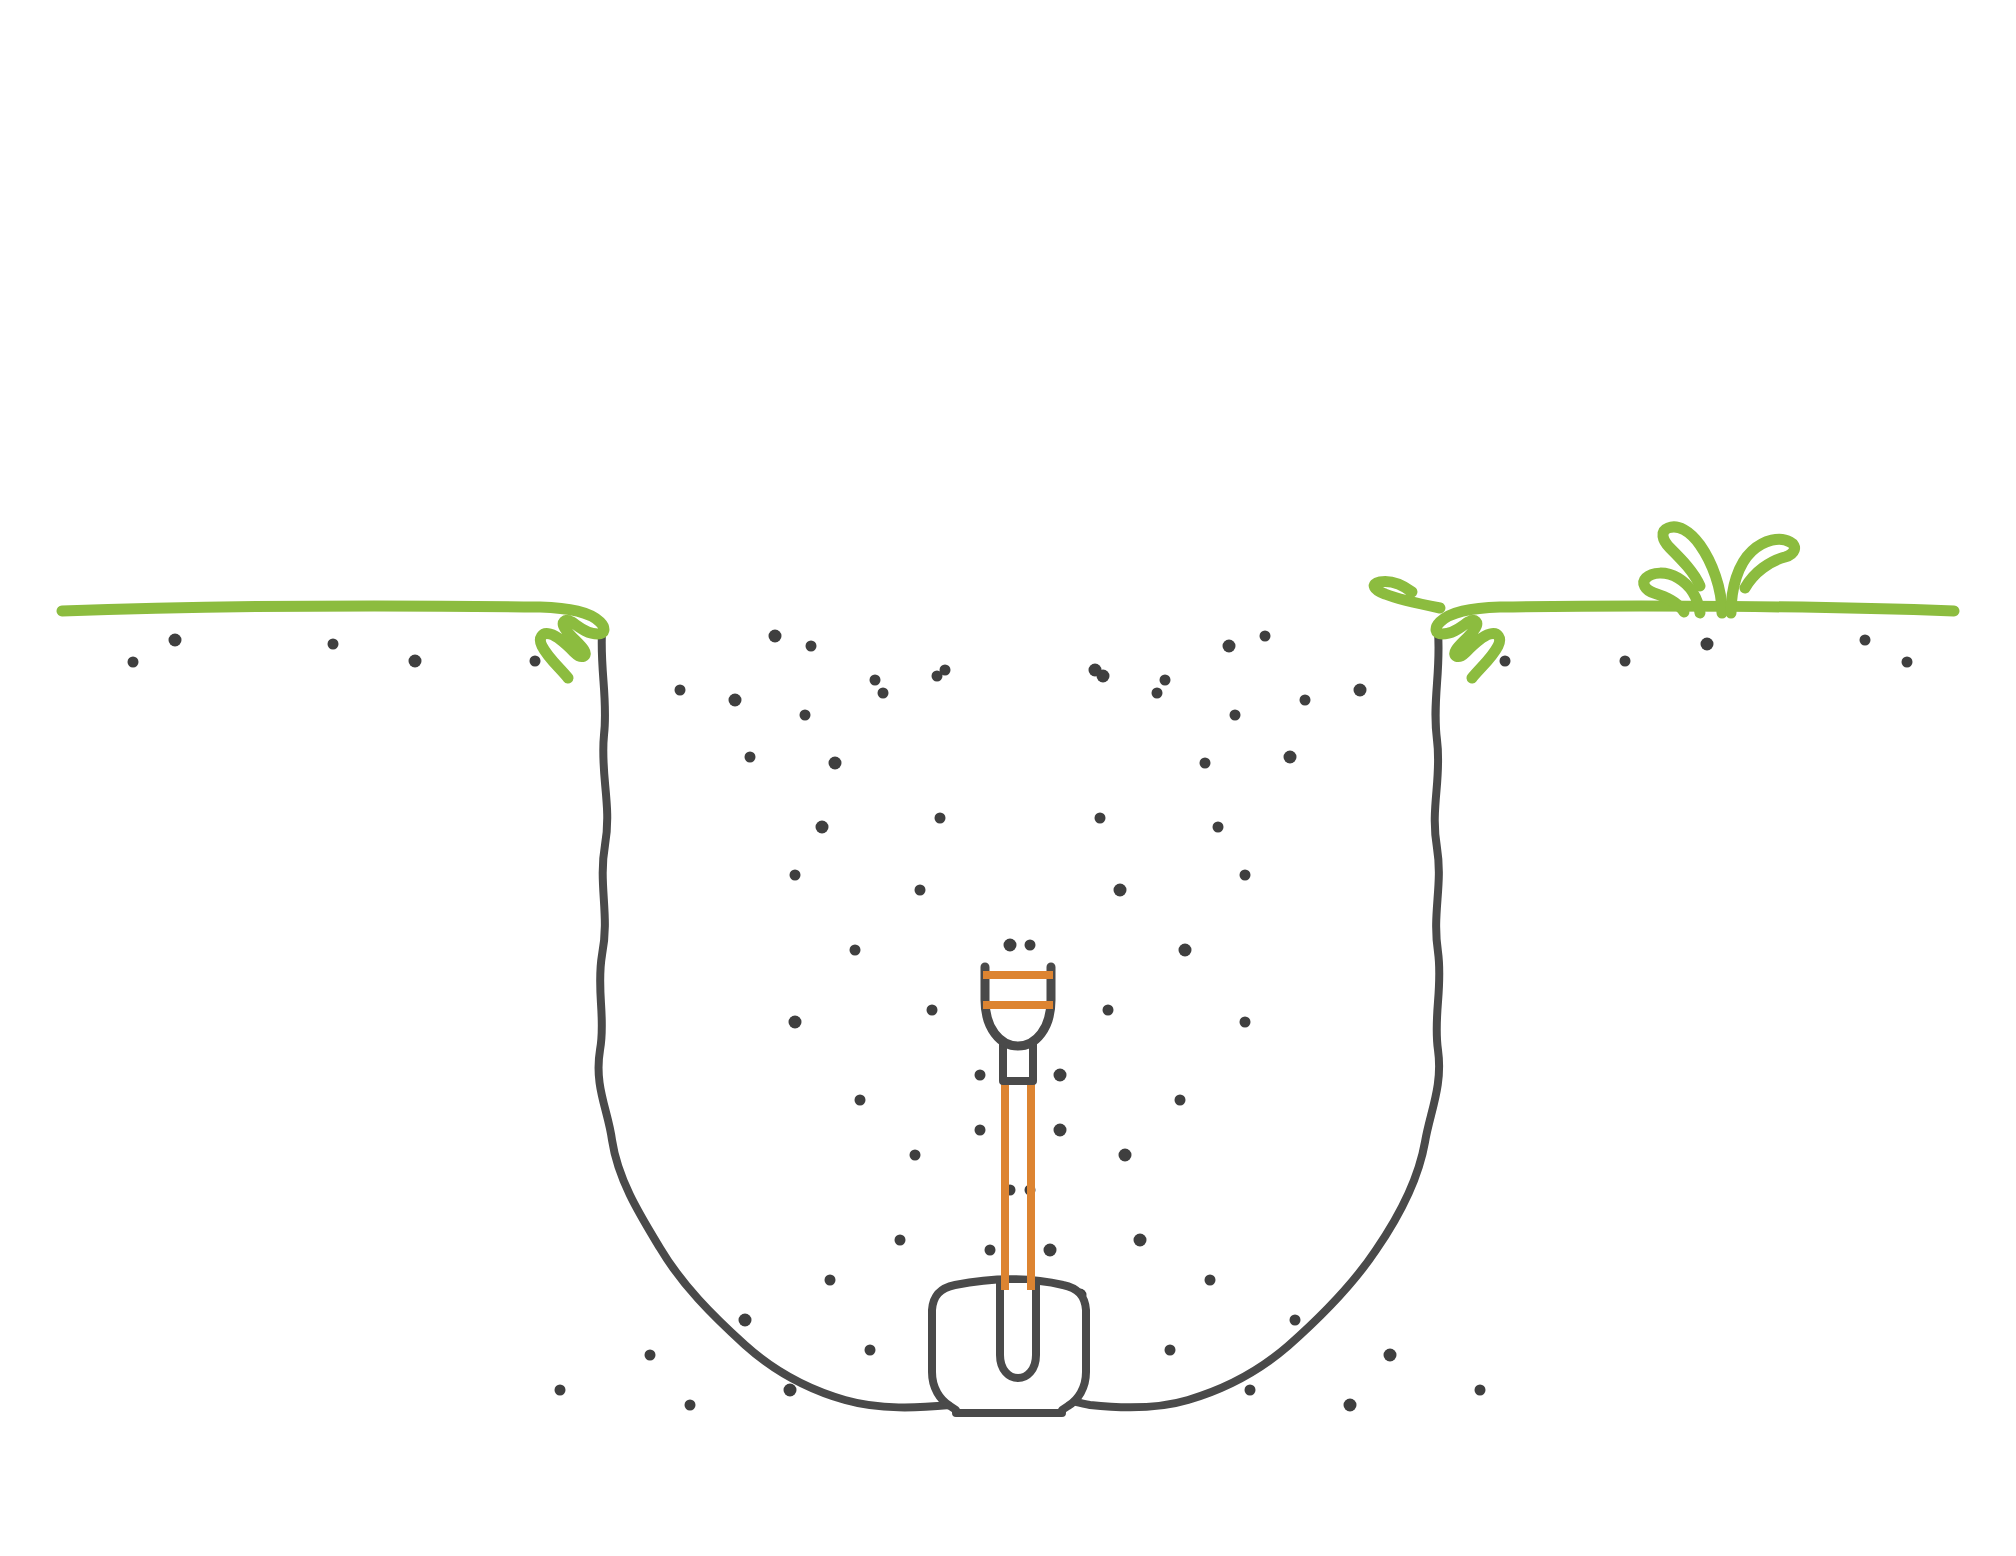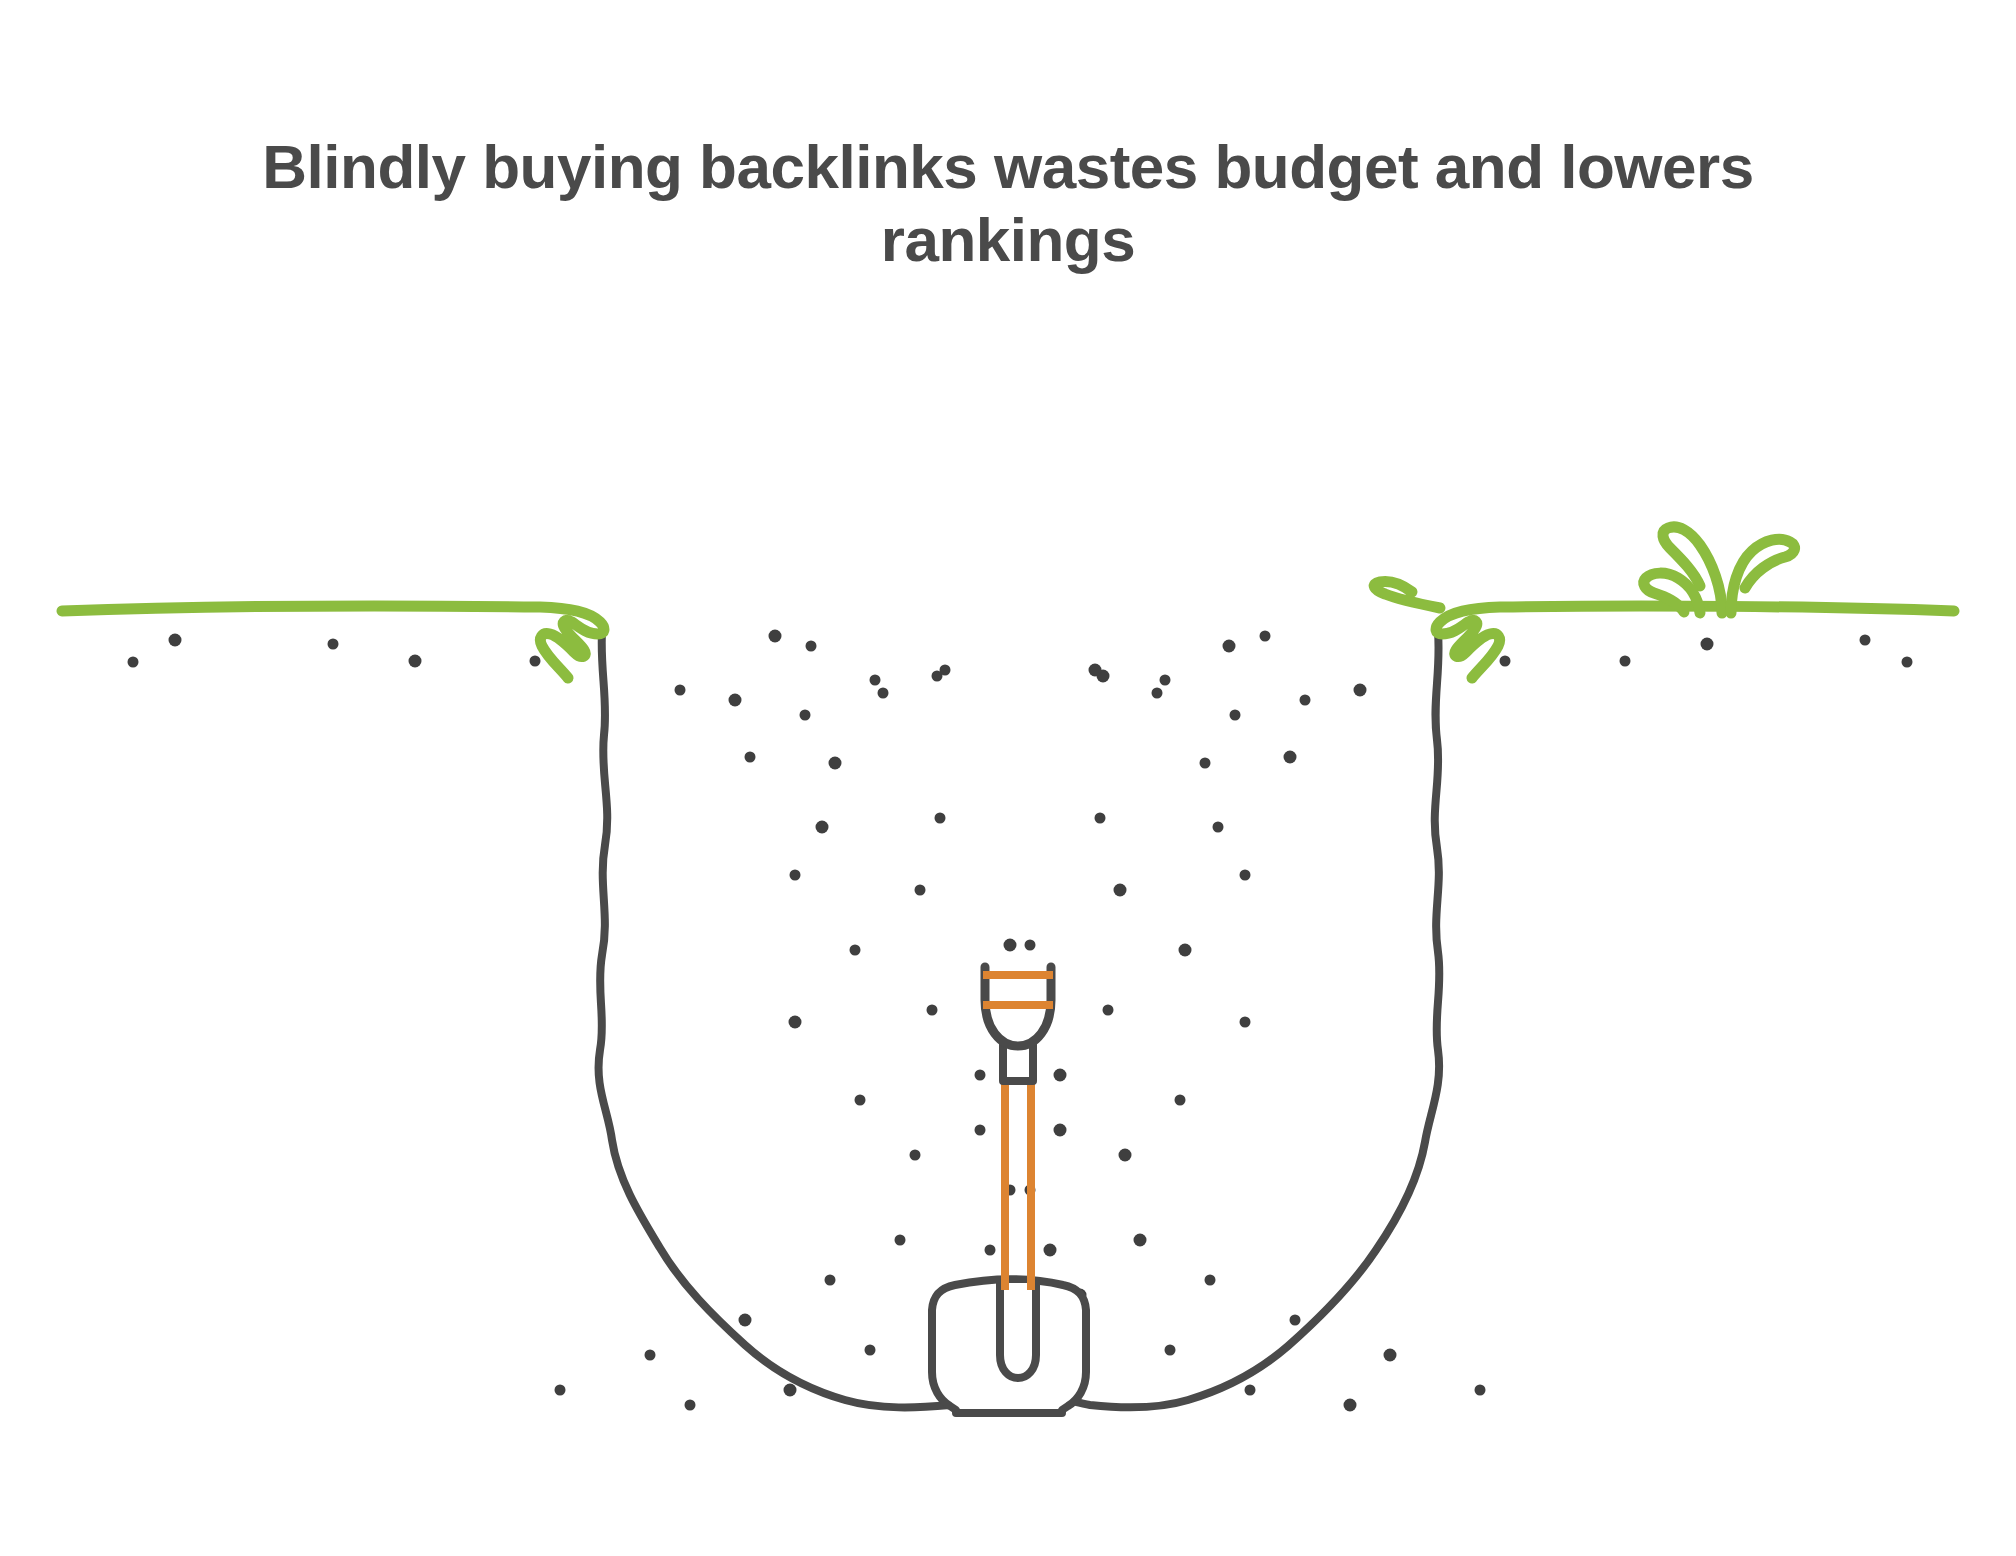--- a/index.html
+++ b/index.html
@@ -41,21 +41,20 @@
     width: 2016px;
     height: 1556px;
     display: block;
   }
 </style>
 </head>
 <body>
 
 <div id="root">
 
-  <div id="illustration-title">Blindly buying backlinks wastes budget and lowers rankings</div>
 
   <svg id="scene-svg" viewBox="0 0 2016 1556" xmlns="http://www.w3.org/2000/svg">
 
     <g>
       <path d="M 602 632
                C 600 670, 608 700, 604 735
                C 600 775, 612 805, 605 845
                C 598 885, 610 915, 602 955
                C 596 990, 606 1018, 600 1050
                C 594 1086, 608 1110, 612 1140

